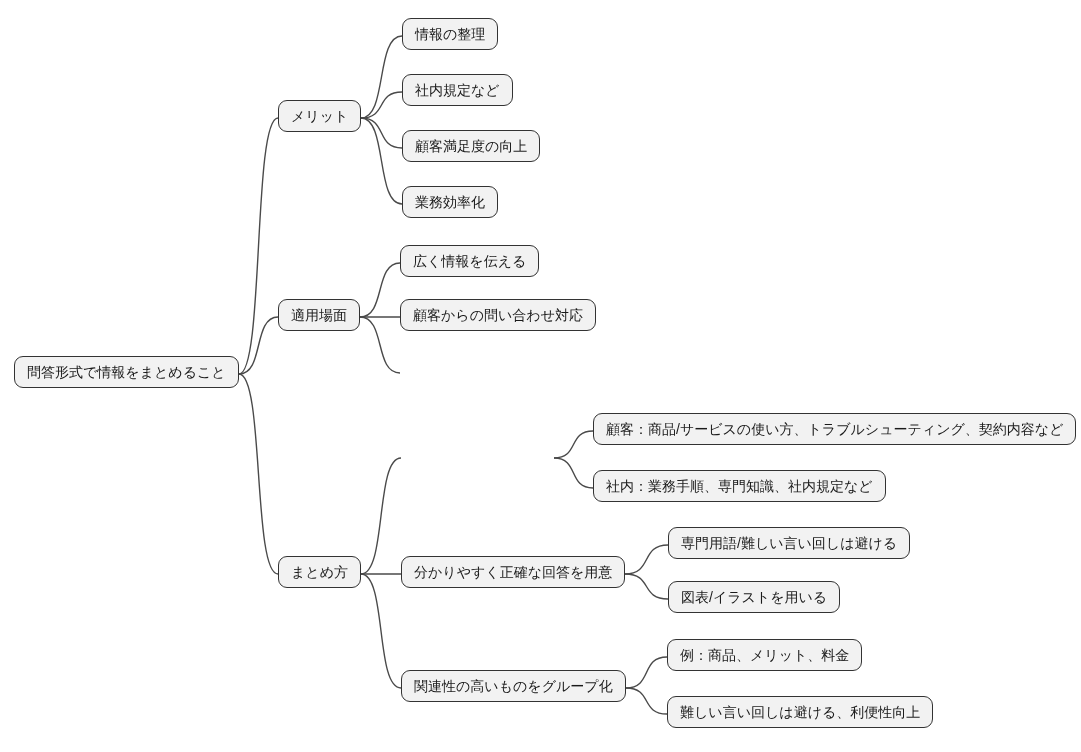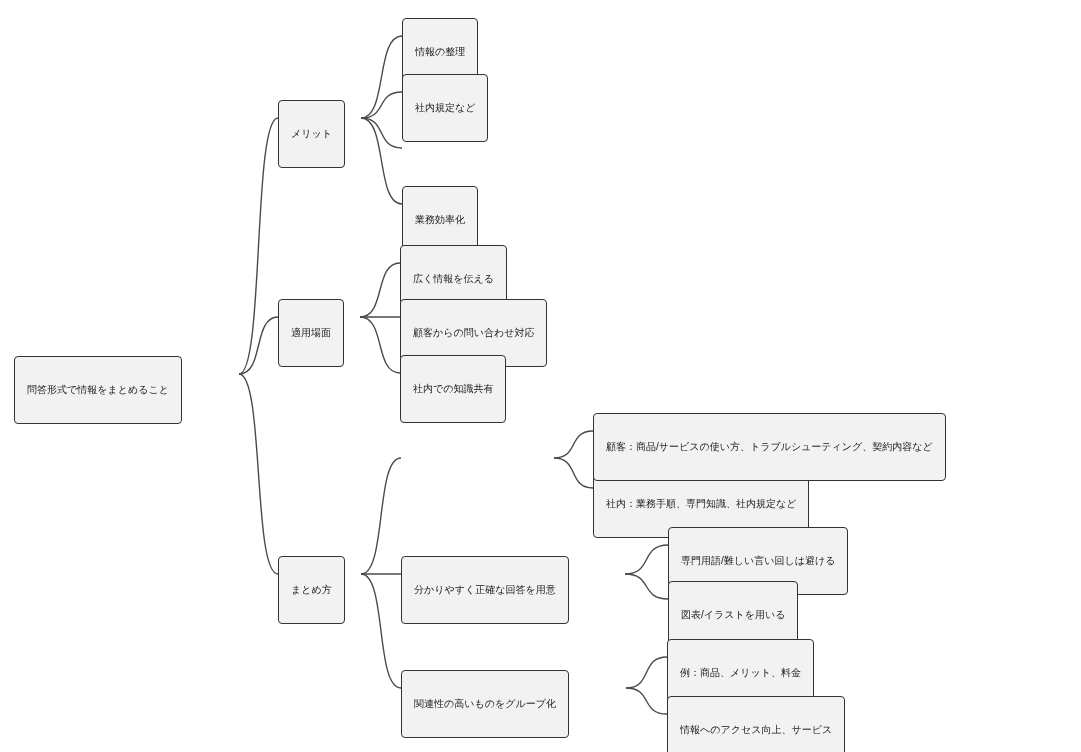--- a/index.html
+++ b/index.html
@@ -19,23 +19,23 @@
   }
   #edges{position:absolute;left:0;top:0;width:1081px;height:752px;}
   #edges path{fill:none;stroke:var(--connector);stroke-width:1.4px;}
   .node{
     position:absolute;
     box-sizing:border-box;
     display:inline-block;
     white-space:nowrap;
     background:var(--node-fill);
     border:1.5px solid var(--node-border);
-    border-radius:4px;
-    padding:23px 12px;
-    font-size:10px;
+    border-radius:9px;
+    padding:5px 12px;
+    font-size:14px;
     line-height:20px;
     color:var(--text);
   }
 </style>
 </head>
 <body>
 
 <div id="mindmap">
   <svg id="edges" xmlns="http://www.w3.org/2000/svg">
       <path d="M 239 374 C 264.35 374, 252.65 118, 278 118"></path>
@@ -57,32 +57,32 @@
       <path d="M 361 574 C 387 574, 375 688, 401 688"></path>
       <path d="M 626 688 C 652.65 688, 640.35 657, 667 657"></path>
       <path d="M 626 688 C 652.65 688, 640.35 714, 667 714"></path>
     </svg>
 
   <div class="node" style="left:14px;top:356px">問答形式で情報をまとめること</div>
 
   <div class="node" style="left:278px;top:100px">メリット</div>
   <div class="node" style="left:402px;top:18px">情報の整理</div>
   <div class="node" style="left:402px;top:74px">社内規定など</div>
+  <div class="node" style="left:402px;top:130px">顧客満足度の向上</div>
   <div class="node" style="left:402px;top:186px">業務効率化</div>
 
   <div class="node" style="left:278px;top:299px">適用場面</div>
   <div class="node" style="left:400px;top:245px">広く情報を伝える</div>
   <div class="node" style="left:400px;top:299px">顧客からの問い合わせ対応</div>
-  <div class="node" style="left:400px;top:355px">社内での知識共有</div>
 
   <div class="node" style="left:278px;top:556px">まとめ方</div>
 
   <div class="node" style="left:593px;top:470px">社内：業務手順、専門知識、社内規定など</div>
   <div class="node" style="left:593px;top:413px">顧客：商品/サービスの使い方、トラブルシューティング、契約内容など</div>
 
   <div class="node" style="left:401px;top:556px">分かりやすく正確な回答を用意</div>
   <div class="node" style="left:668px;top:527px">専門用語/難しい言い回しは避ける</div>
   <div class="node" style="left:668px;top:581px">図表/イラストを用いる</div>
 
   <div class="node" style="left:401px;top:670px">関連性の高いものをグループ化</div>
   <div class="node" style="left:667px;top:639px">例：商品、メリット、料金</div>
-  <div class="node" style="left:667px;top:696px">情報へのアクセス向上、サービス</div>
+  <div class="node" style="left:667px;top:696px">難しい言い回しは避ける、利便性向上</div>
 </div>
 
 </body></html>

